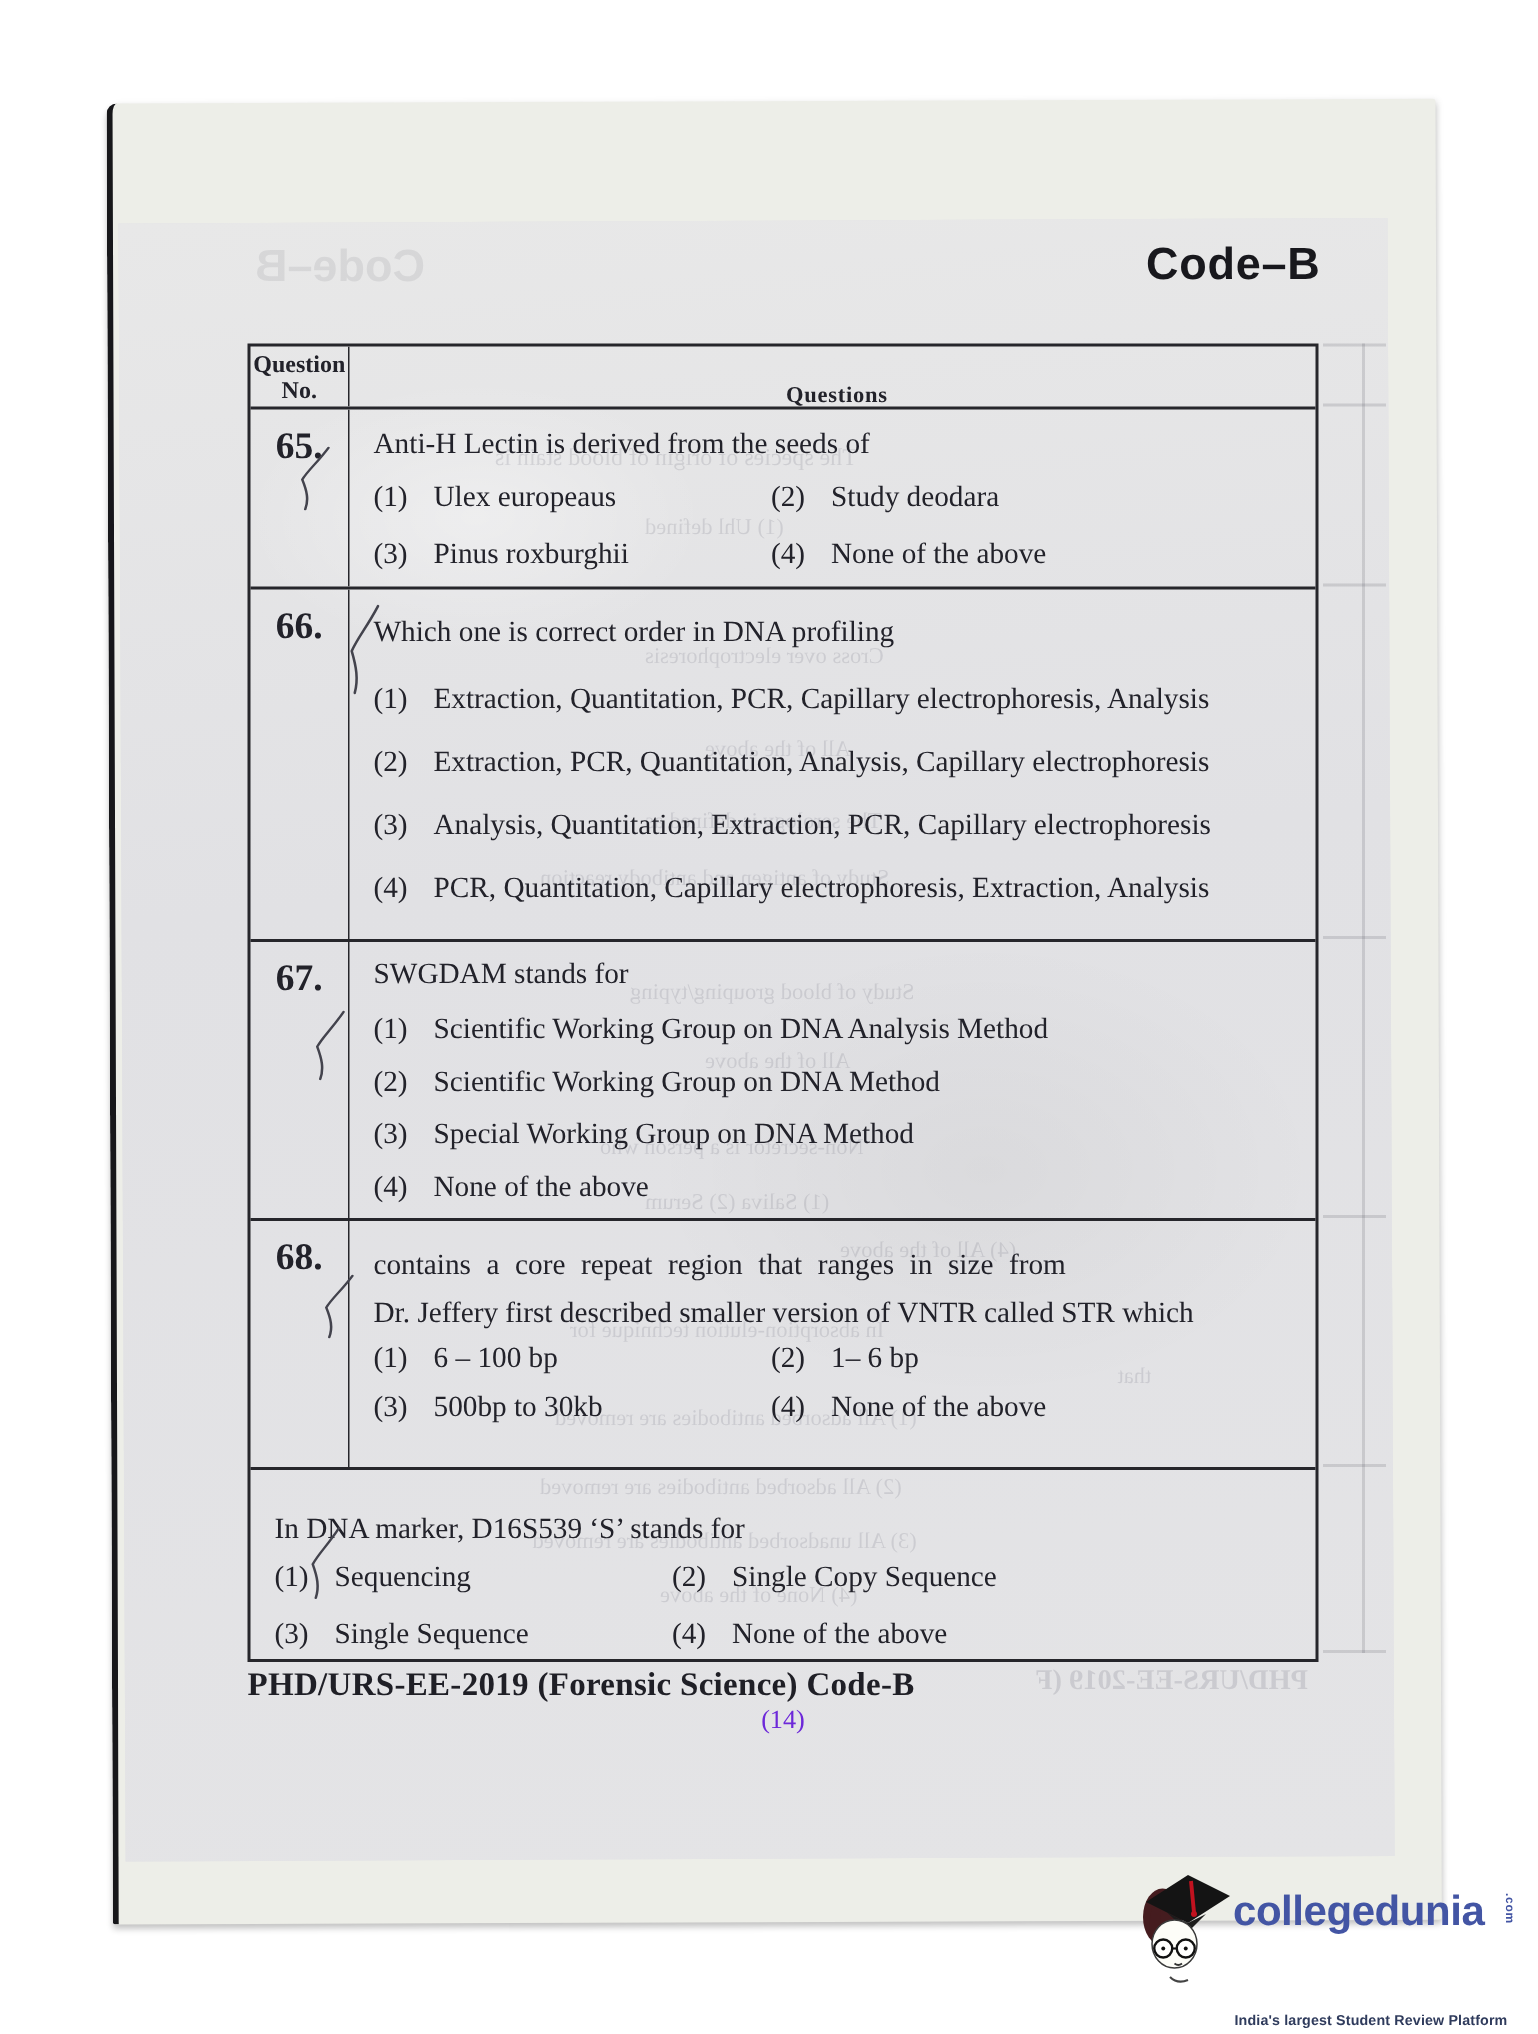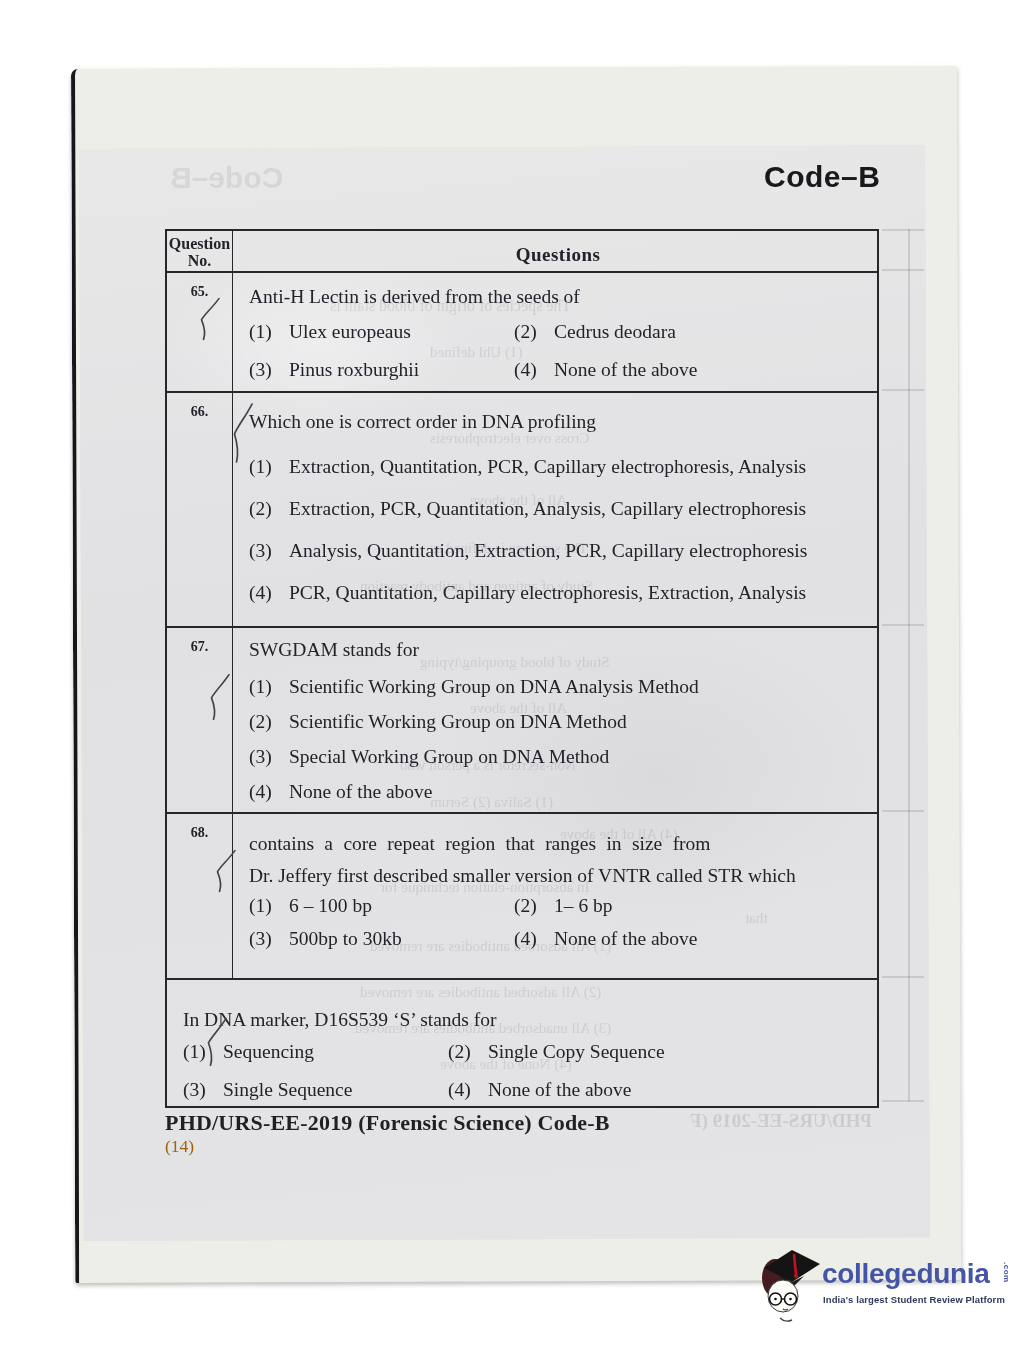--- a/index.html
+++ b/index.html
@@ -23,35 +23,35 @@
     filter:blur(.45px);white-space:nowrap;font-family:"Liberation Serif",serif;}
   .ghost-title{font-family:"Liberation Sans",sans-serif;font-weight:700;opacity:.11;color:#55555f;}
   .ghost-footer{font-weight:700;opacity:.14;}
   .ghost-line{position:absolute;background:#55555f;opacity:.18;}
 
   
   .code-label{position:absolute;left:764px;top:160px;font-family:"Liberation Sans",sans-serif;
     font-weight:700;font-size:30px;letter-spacing:.5px;color:#18181d;}
   .footer-line{position:absolute;left:165px;top:1110px;font-weight:700;font-size:22px;
     color:#1f1f26;letter-spacing:.2px;}
-  .page-num{position:absolute;left:165px;top:1136px;width:714px;
-    font-size:17.5px;color:#a16207;}
+  .page-num{position:absolute;left:165px;top:1136px;width:714px;text-align:center;
+    font-size:17.5px;color:#6d28d9;}
 
   
   .qtable{position:absolute;left:165px;top:229px;width:714px;border:2.2px solid #26262b;
     box-sizing:border-box;color:#22222a;}
   .trow{display:flex;border-bottom:2.2px solid #26262b;box-sizing:border-box;overflow:hidden;}
   .trow:last-child{border-bottom:none;}
   .cell-num{width:66px;flex:none;border-right:1.8px solid #26262b;box-sizing:border-box;
     text-align:center;}
   .cell-body{flex:1;padding:0 10px 0 16px;box-sizing:border-box;}
   .hrow{height:42px;justify-content:center;}
   .hcell1{font-size:16px;font-weight:700;line-height:17px;padding-top:4px;}
-  .hcell2{text-align:center;font-size:19px;font-weight:700;letter-spacing:.5px;padding-top:13px;}
-  .qno{margin-top:11px;font-size:14px;font-weight:700;}
+  .hcell2{text-align:center;font-size:15px;font-weight:700;letter-spacing:.5px;padding-top:25px;}
+  .qno{margin-top:11px;font-size:25px;font-weight:700;}
   .stem-line{font-size:19.5px;line-height:24px;}
   .opt-line{display:flex;}
   .opt{display:flex;font-size:19.5px;line-height:24px;}
   .opt.c1{width:265px;flex:none;}
   .opt .n{width:40px;flex:none;}
 
   .qrow-0{height:120px;}
   .qrow-0 .stems{padding-top:12px;} .qrow-0 .opts{margin-top:11px;} .qrow-0 .opt-line{margin-bottom:14px;}
   .qrow-1{height:235px;}
   .qrow-1 .stems{padding-top:17px;} .qrow-1 .opts{margin-top:21px;} .qrow-1 .opt-line{margin-bottom:18px;}
@@ -135,21 +135,21 @@
               <div class="stem-line">Anti-H Lectin is derived from the seeds of</div>
             </div>
       <div class="opts">
               <div class="opt-line">
                 <div class="opt c1">
                   <span class="n">(1)</span>
                   <span class="t">Ulex europeaus</span>
                 </div>
                 <div class="opt">
                   <span class="n">(2)</span>
-                  <span class="t">Cedrus deodara</span>
+                  <span class="t">Study deodara</span>
                 </div>
               </div>
               <div class="opt-line">
                 <div class="opt c1">
                   <span class="n">(3)</span>
                   <span class="t">Pinus roxburghii</span>
                 </div>
                 <div class="opt">
                   <span class="n">(4)</span>
                   <span class="t">None of the above</span>
@@ -328,16 +328,16 @@
       <circle cx="17.5" cy="57" r="6" fill="rgba(255,255,255,.85)" stroke="#111" stroke-width="1.6"></circle>
       <circle cx="32.5" cy="57" r="6" fill="rgba(255,255,255,.85)" stroke="#111" stroke-width="1.6"></circle>
       <line x1="23.5" y1="57" x2="26.5" y2="57" stroke="#111" stroke-width="1.4"></line>
       <circle cx="17.5" cy="57" r="1.3" fill="#111"></circle>
       <circle cx="32.5" cy="57" r="1.3" fill="#111"></circle>
       <path d="M25 67 q2.5 2 5 0" fill="none" stroke="#333" stroke-width="1.2"></path>
       <path d="M22 76 q5 5 12 2" fill="none" stroke="#444" stroke-width="1.4"></path>
     </svg>
     <div class="logo-brand" style="color: rgb(67, 85, 164);">collegedunia</div>
     <div class="logo-tld" style="color: rgb(67, 85, 164);">.com</div>
-    <div class="logo-tagline" style="color: rgb(47, 59, 92);">India's largest Student Review Platform</div>
+    <div class="logo-tagline" style="color: rgb(47, 59, 92); margin-top: 48px;">India's largest Student Review Platform</div>
   </div>
 
 </div>
 
 </body></html>

